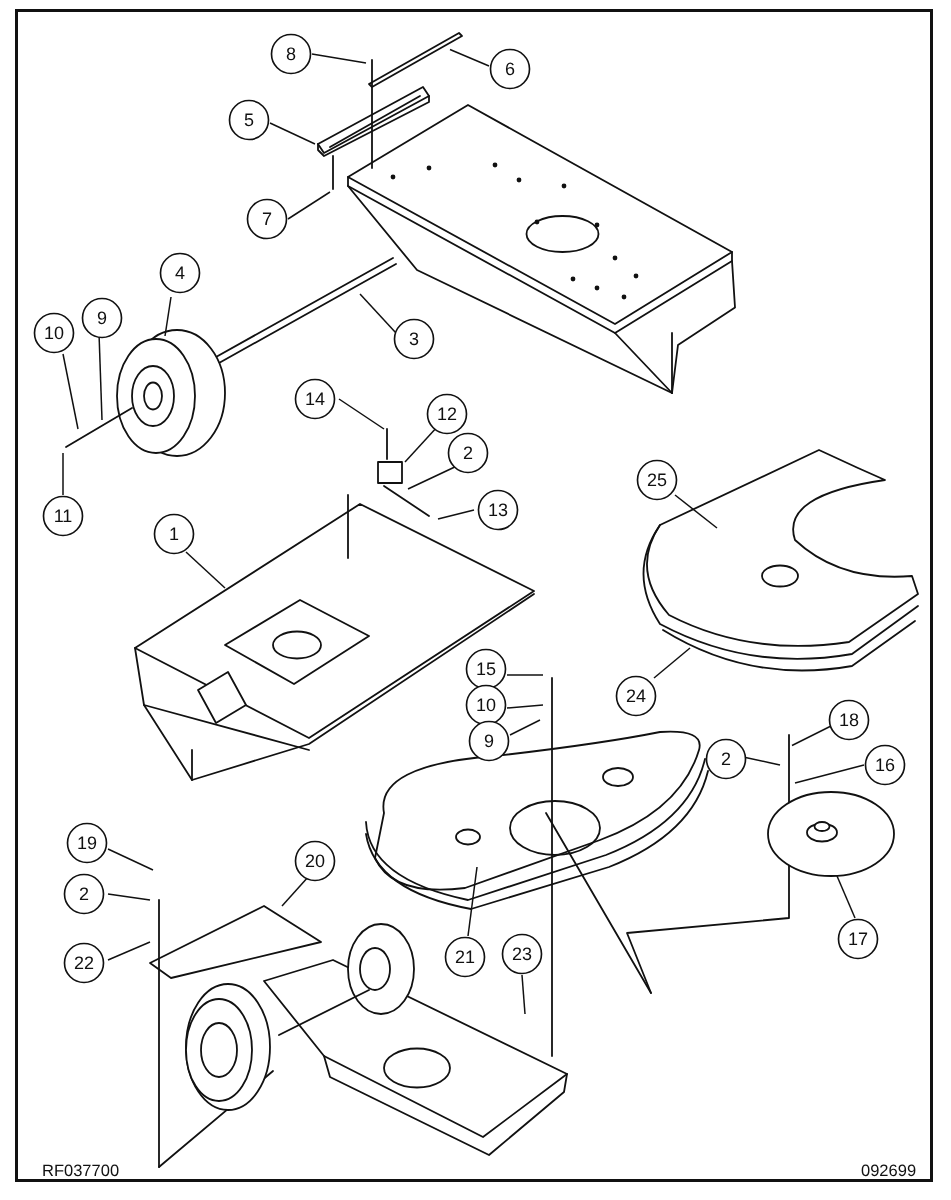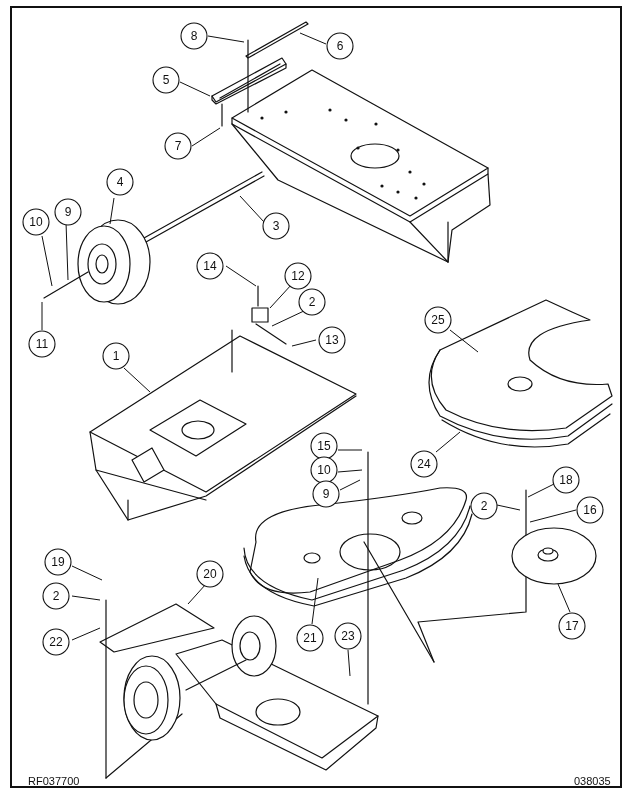--- a/index.html
+++ b/index.html
@@ -271,13 +271,13 @@
         <text x="310" y="638" class="callout-text">21</text>
       </g>
       <g>
         <circle cx="348" cy="636" r="13" fill="#fff" stroke="#111" stroke-width="1.1"></circle>
         <text x="348" y="636" class="callout-text">23</text>
       </g>
     </g>
 </svg>
 
 <div class="corner" id="ref-left">RF037700</div>
-<div class="corner" id="ref-right">038035</div>
+<div class="corner" id="ref-right">092699</div>
 
 </body></html>

